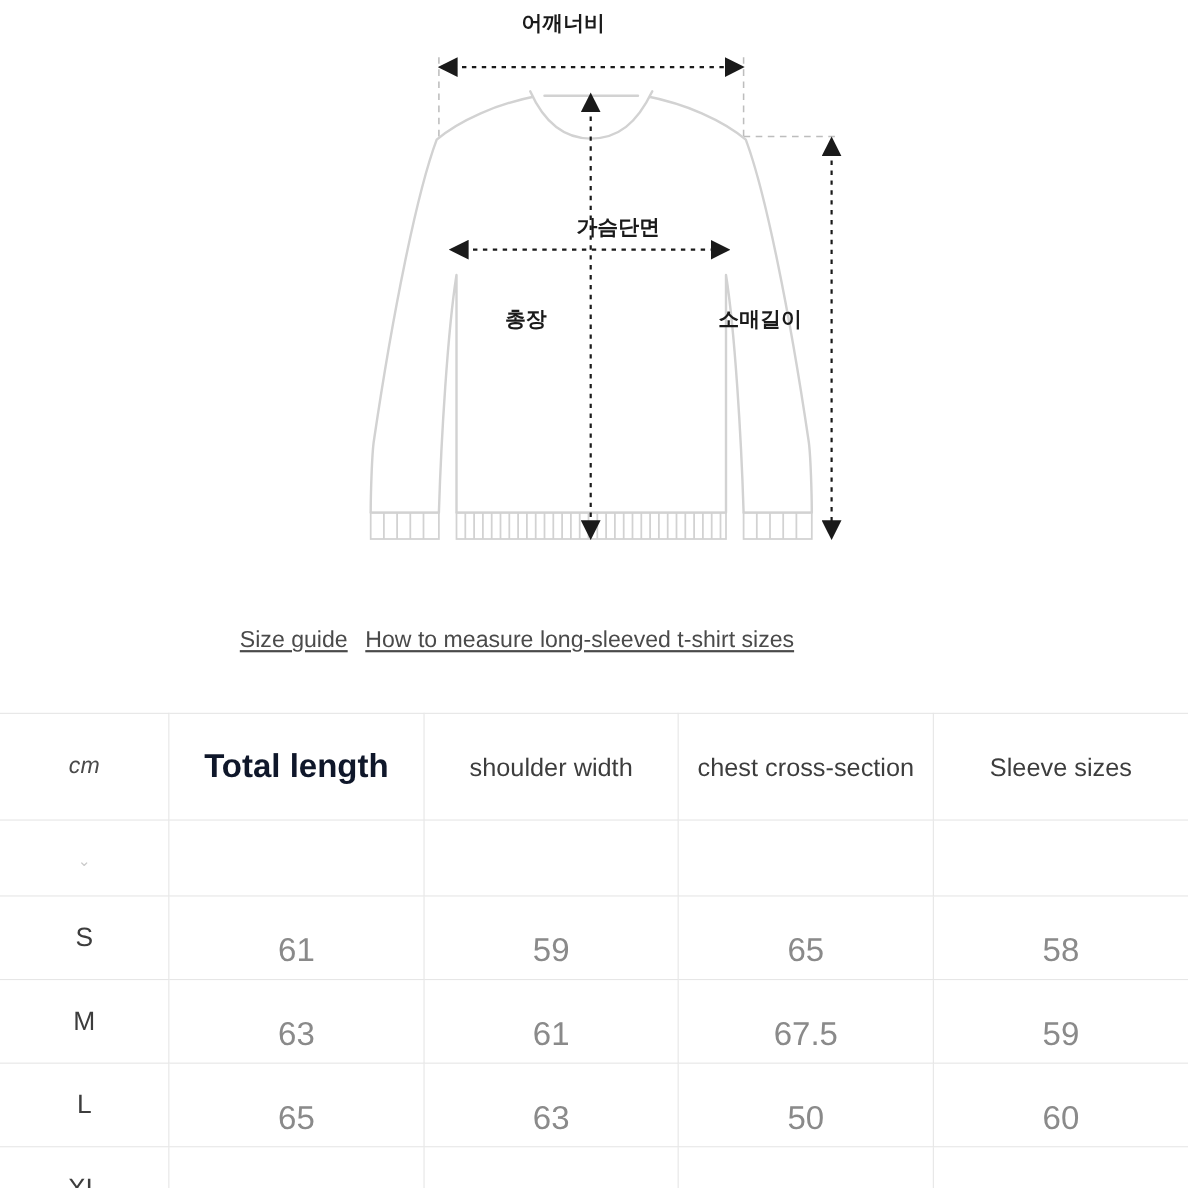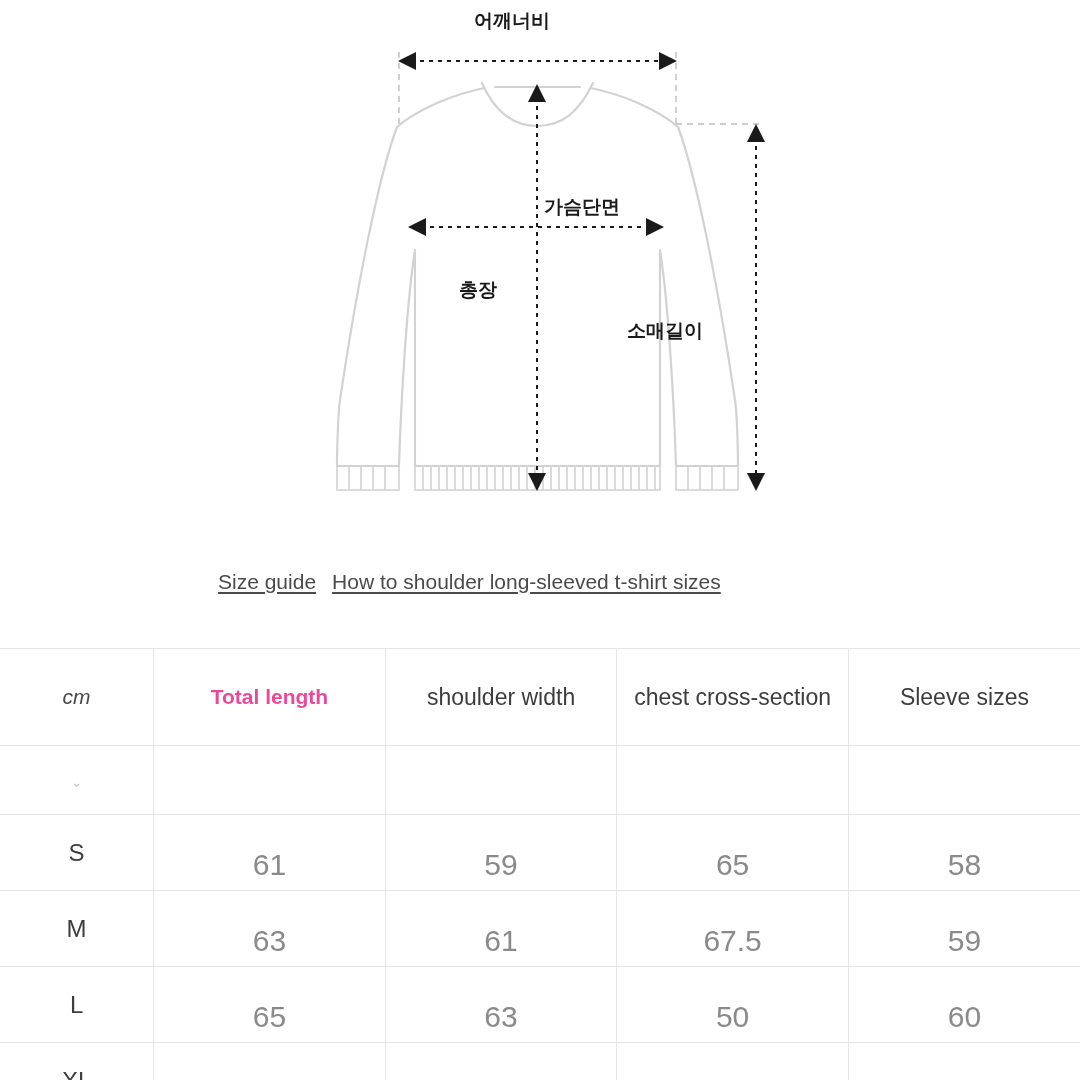--- a/index.html
+++ b/index.html
@@ -32,23 +32,23 @@
     display: block;
   }
   .diag-label {
     position: absolute;
     font-weight: bold;
     font-size: 19px;
     color: #1a1a1a;
     white-space: nowrap;
   }
   #label-shoulder { left: 474px; top: 8px; }
-  #label-chest    { left: 544px; top: 194px; }
+  #label-chest    { left: 524px; top: 194px; }
   #label-total    { left: 459px; top: 277px; }
-  #label-sleeve   { left: 627px; top: 277px; margin-top: 41px; }
+  #label-sleeve   { left: 653px; top: 277px; }
 
   
   .links {
     position: absolute;
     left: 0;
     top: 570px;
     width: 1080px;
     text-align: left;
     padding-left: 218px;
     box-sizing: border-box;
@@ -97,22 +97,22 @@
     line-height: 1.25;
     padding: 0 8px;
   }
   table.size-table tr.head th.unit {
     font-size: 21px;
     color: #4a4a4a;
     font-style: italic;
   }
   table.size-table tr.head th.bold {
     font-weight: bold;
-    font-size: 21px;
-    color: #ec4899;
+    font-size: 30px;
+    color: #0f172a;
   }
   table.size-table tr.spacer td {
     height: 66px;
   }
   table.size-table tr.data td {
     height: 66px;
   }
   table.size-table tr.data td.label {
     color: #3d3d3d;
     font-size: 24px;
@@ -205,21 +205,21 @@
       </g>
     </svg>
 
     <div class="diag-label" id="label-shoulder">어깨너비</div>
     <div class="diag-label" id="label-chest">가슴단면</div>
     <div class="diag-label" id="label-total">총장</div>
     <div class="diag-label" id="label-sleeve">소매길이</div>
   </div>
 
   <div class="links">
-    <a href="#">Size guide</a><span class="gap"></span><a href="#">How to shoulder long-sleeved t-shirt sizes</a>
+    <a href="#">Size guide</a><span class="gap"></span><a href="#">How to measure long-sleeved t-shirt sizes</a>
   </div>
 
   <div class="table-wrap">
     <table class="size-table">
       <colgroup>
         <col class="c0">
           <col class="c1">
           <col class="c2">
           <col class="c3">
           <col class="c4">

